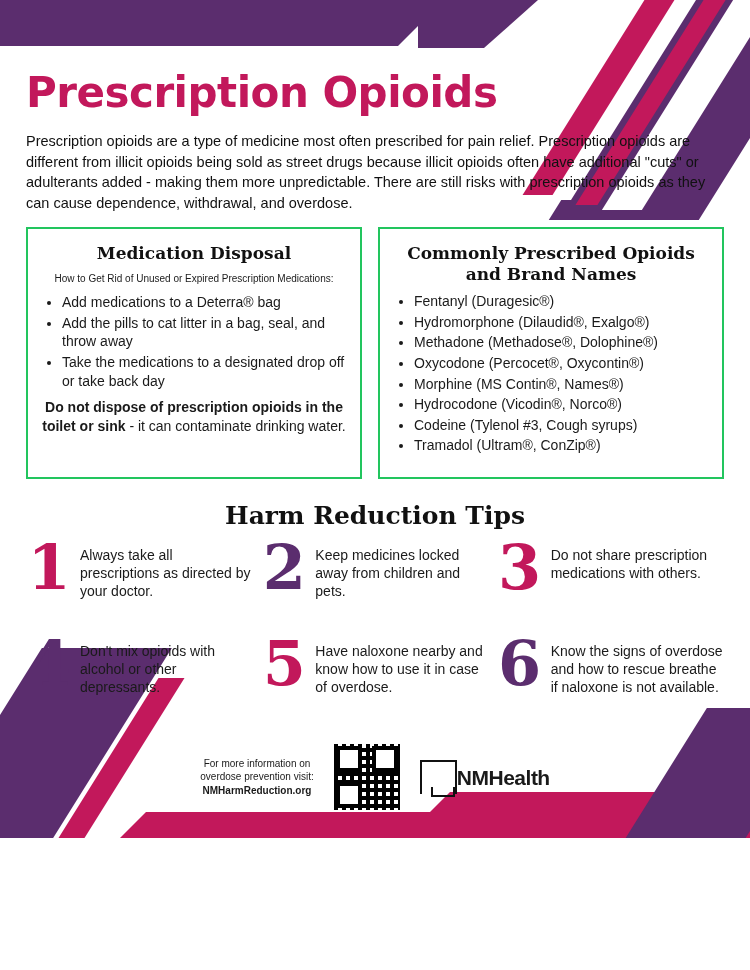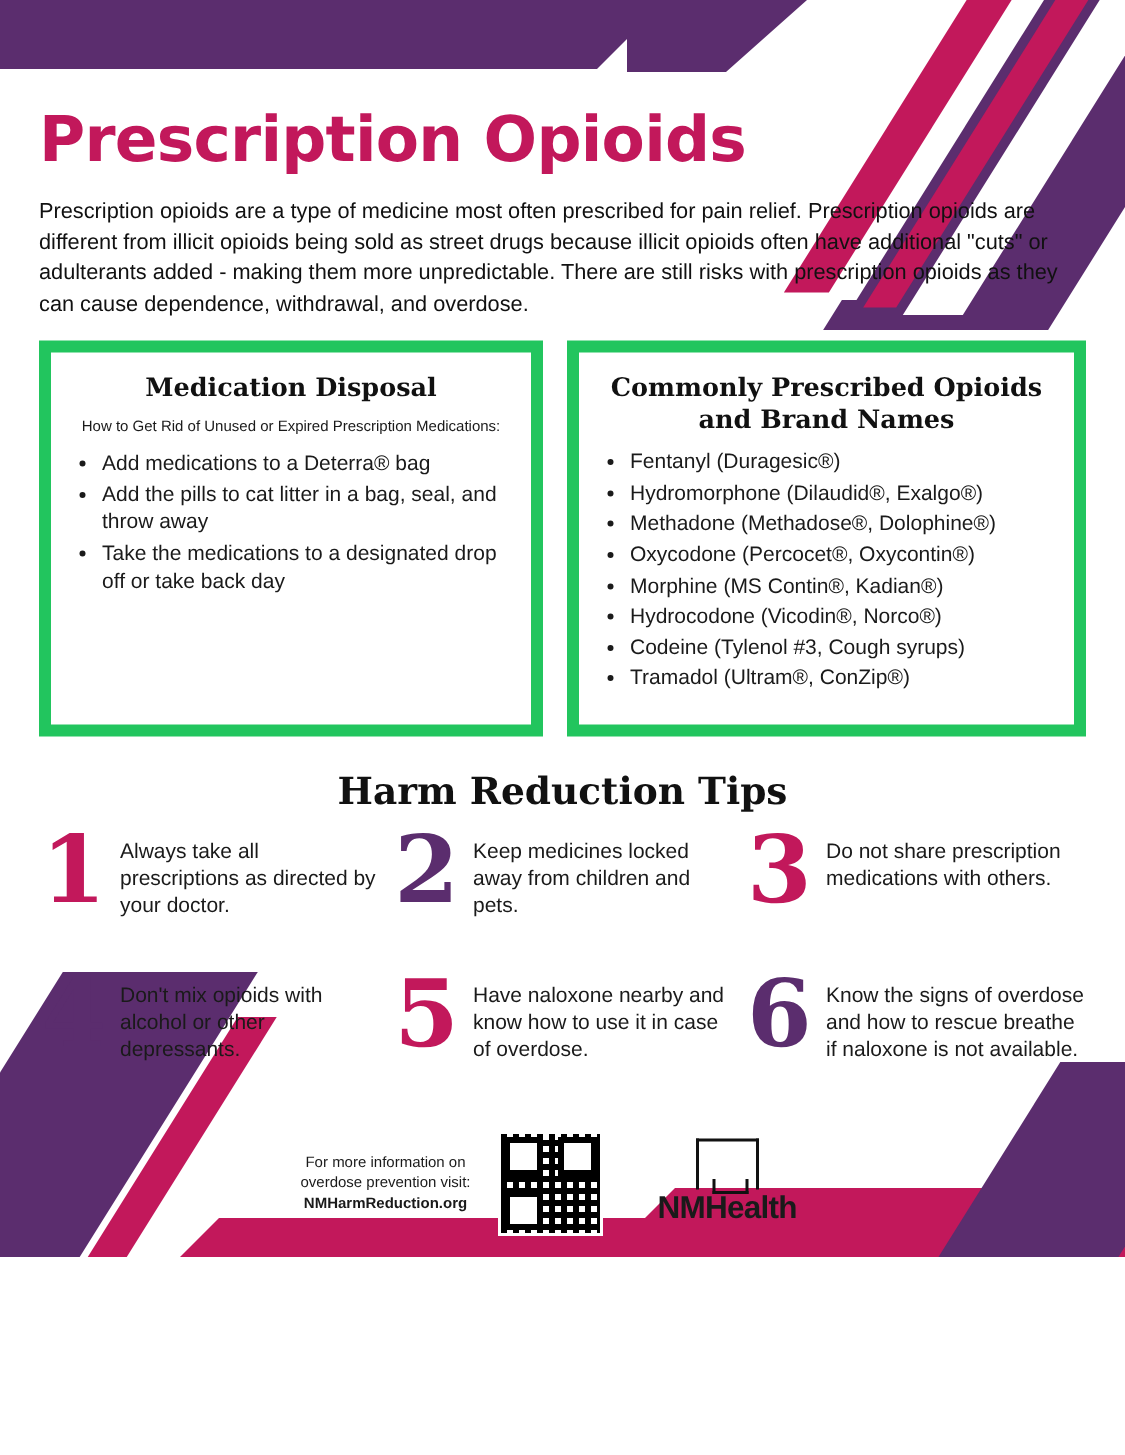--- a/index.html
+++ b/index.html
@@ -128,21 +128,21 @@
     color: #111;
     max-width: 690px;
   }
 
   .boxes {
     display: flex;
     gap: 16px;
     margin-top: 6px;
   }
   .box {
-    border: 8px solid #22c55e;
+    border: 2px solid #22c55e;
     padding: 10px 12px 14px 12px;
     box-sizing: border-box;
   }
   .box-left { width: 336px; }
   .box-right { width: 346px; }
   .box h2 {
     margin: 4px 0 8px 0;
     text-align: center;
     font-size: 17px;
     font-weight: bold;
@@ -249,21 +249,21 @@
   .qr::after  { top: 2px; right: 2px; }
   .qr .qr-b {
     position: absolute;
     bottom: 2px; left: 2px;
     width: 18px; height: 18px;
     border: 4px solid #000;
     background: #fff;
   }
   .logo {
     display: flex;
-    flex-direction: column;
+    flex-direction: row;
     align-items: center;
     width: 130px;
   }
   .logo .nm-shape {
     width: 42px;
     height: 34px;
     border: 2.5px solid #111;
     border-bottom: none;
     box-sizing: border-box;
     position: relative;
@@ -315,30 +315,31 @@
     <div class="boxes">
 
       <div class="box box-left">
         <h2>Medication Disposal</h2>
         <p class="sub">How to Get Rid of Unused or Expired Prescription Medications:</p>
         <ul>
           <li>Add medications to a Deterra® bag</li>
           <li>Add the pills to cat litter in a bag, seal, and throw away</li>
           <li>Take the medications to a designated drop off or take back day</li>
         </ul>
+        <p class="warn"><b>Do not dispose of prescription opioids in the toilet or sink</b><span> - it can contaminate drinking water.</span></p>
       </div>
 
       <div class="box box-right">
         <h2>Commonly Prescribed Opioids and Brand Names</h2>
         <ul>
           <li>Fentanyl (Duragesic®)</li>
           <li>Hydromorphone (Dilaudid®, Exalgo®)</li>
           <li>Methadone (Methadose®, Dolophine®)</li>
           <li>Oxycodone (Percocet®, Oxycontin®)</li>
-          <li>Morphine (MS Contin®, Kadian®)</li>
+          <li>Morphine (MS Contin®, Names®)</li>
           <li>Hydrocodone (Vicodin®, Norco®)</li>
           <li>Codeine (Tylenol #3, Cough syrups)</li>
           <li>Tramadol (Ultram®, ConZip®)</li>
         </ul>
       </div>
     </div>
 
     <h2 class="tips-title">Harm Reduction Tips</h2>
 
     <div class="tips-grid">

